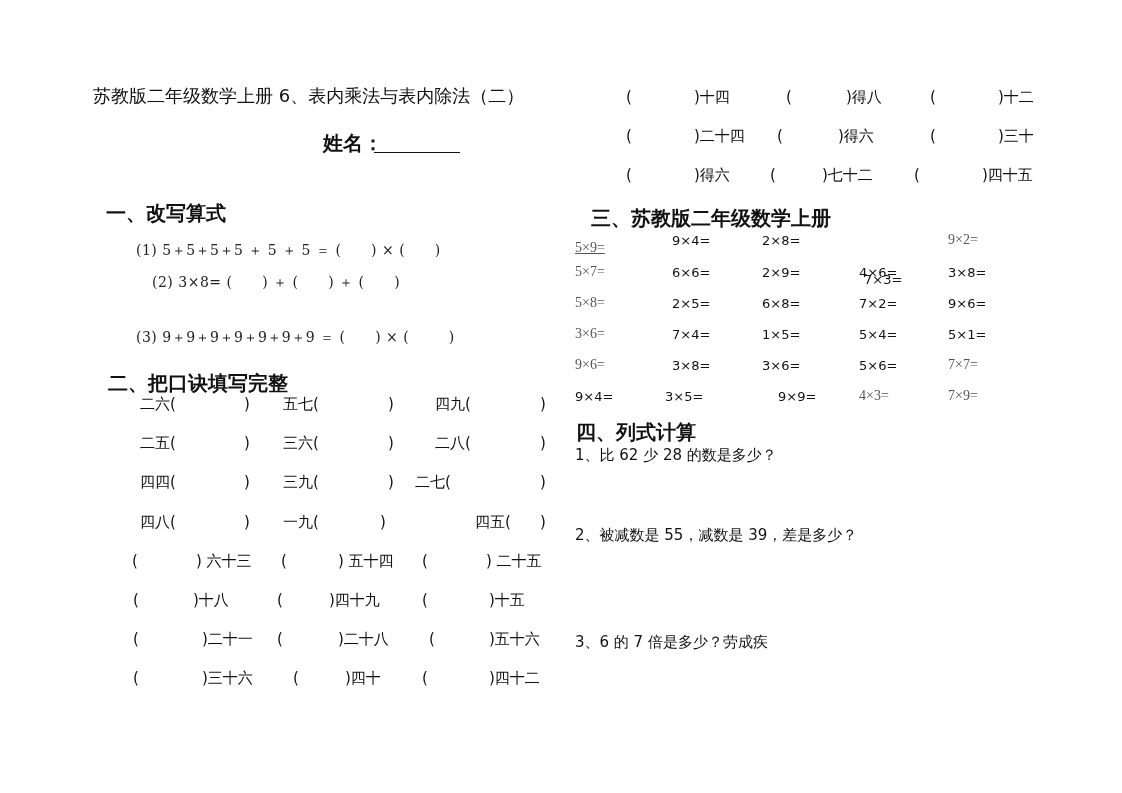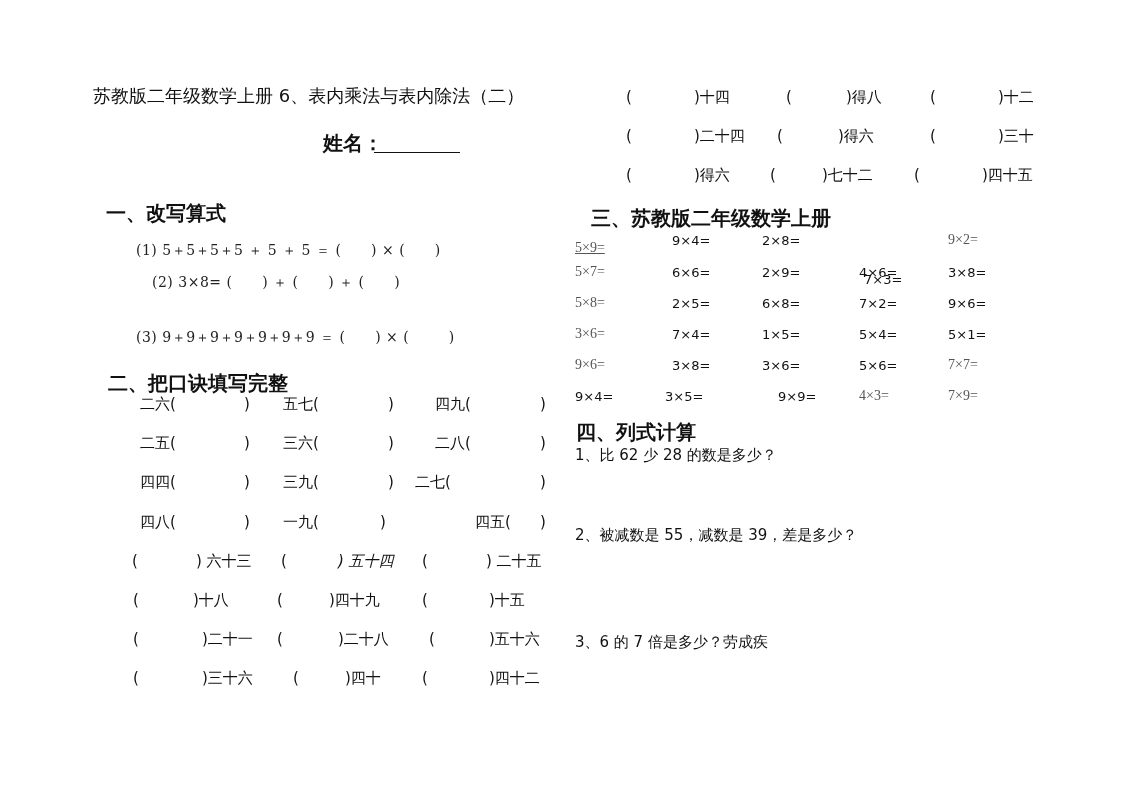--- a/index.html
+++ b/index.html
@@ -58,21 +58,21 @@
   <span class="abs cell" style="left:283px;top:513px;">一九(</span>
   <span class="abs cell" style="left:380px;top:513px;">)</span>
   <span class="abs cell" style="left:435px;top:513px;margin-left:40px;">四五(</span>
   <span class="abs cell" style="left:540px;top:513px;">)</span>
 </div>
 
 <div>
   <span class="abs cell" style="left:132px;top:552px;">(</span>
   <span class="abs cell" style="left:196px;top:552px;">) 六十三</span>
   <span class="abs cell" style="left:281px;top:552px;">(</span>
-  <span class="abs cell" style="left:338px;top:552px;font-style:italic;">) 五十四</span>
+  <span class="abs cell" style="left:338px;top:552px;">) 五十四</span>
   <span class="abs cell" style="left:422px;top:552px;">(</span>
   <span class="abs cell" style="left:486px;top:552px;">) 二十五</span>
 
   <span class="abs cell" style="left:133px;top:591px;">(</span>
   <span class="abs cell" style="left:193px;top:591px;">)十八</span>
   <span class="abs cell" style="left:277px;top:591px;">(</span>
   <span class="abs cell" style="left:329px;top:591px;">)四十九</span>
   <span class="abs cell" style="left:422px;top:591px;">(</span>
   <span class="abs cell" style="left:489px;top:591px;">)十五</span>
 

